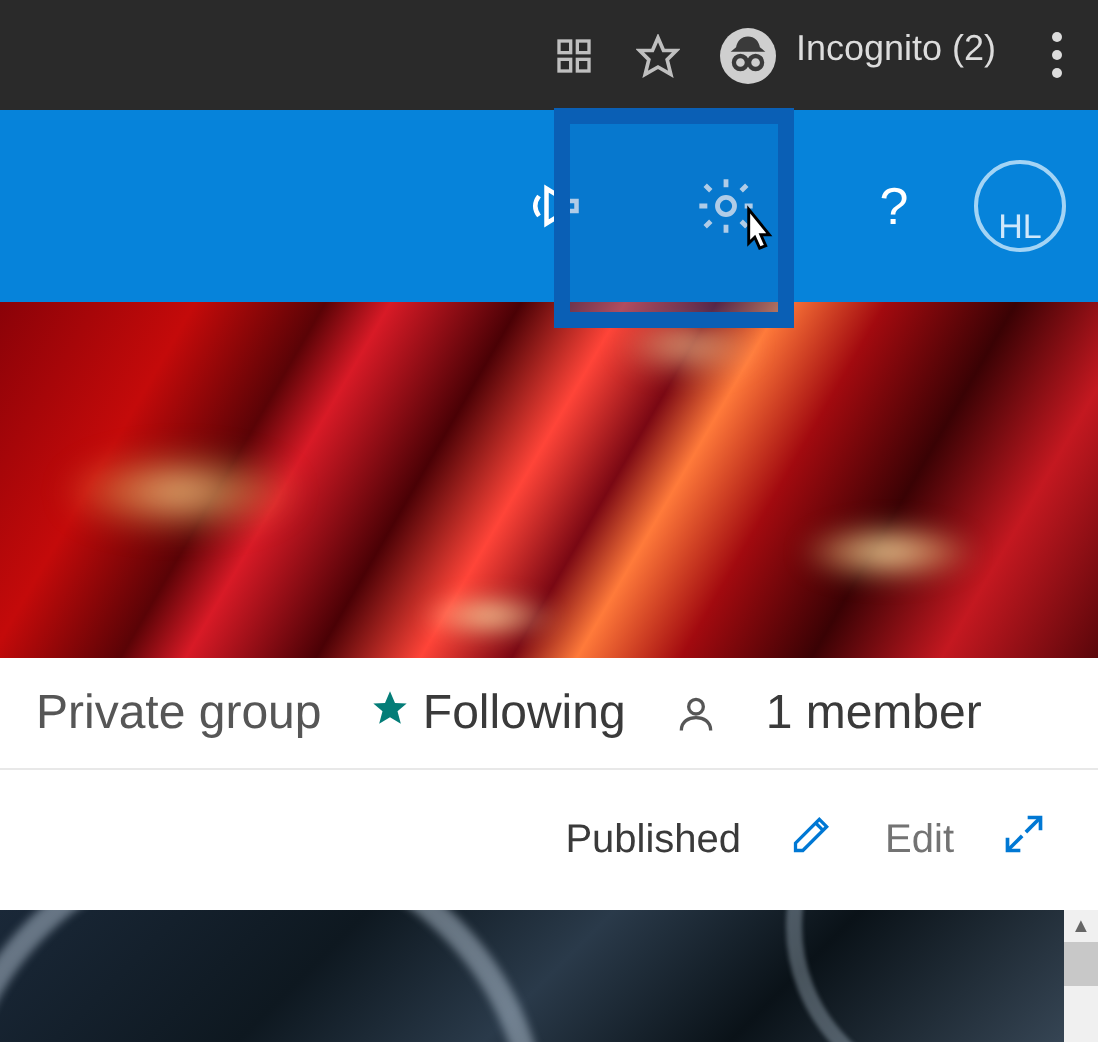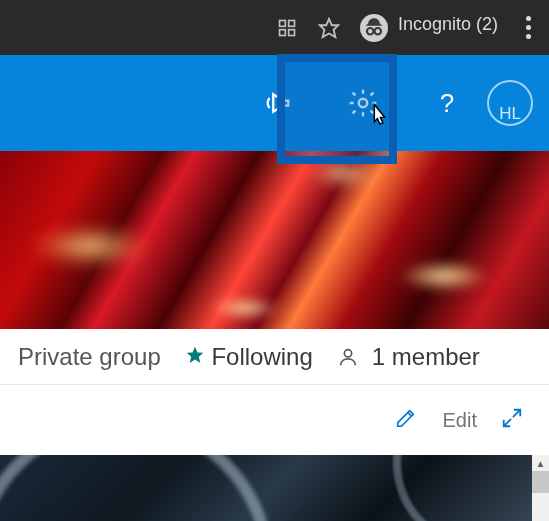--- a/index.html
+++ b/index.html
@@ -182,21 +182,21 @@
     }
     .star-icon {
       color: #047d78;
     }
     .following {
       color: #3a3a3a;
     }
     .member-icon {
       display: flex;
       align-items: center;
-      gap: 13px;
+      gap: 24px;
       color: #3a3a3a;
     }
     .action-bar {
       height: 70px;
       background: #fff;
       display: flex;
       align-items: center;
       justify-content: flex-end;
       padding: 0 26px;
       gap: 24px;
@@ -353,20 +353,21 @@
   <span class="member-icon">
     <svg width="22" height="22" viewBox="0 0 24 24" fill="none" stroke="#565656" stroke-width="1.8">
       <circle cx="12" cy="8" r="4"></circle>
       <path d="M4 21 C4 16 8 14 12 14 C16 14 20 16 20 21"></path>
     </svg>
     <span>1 member</span>
   </span>
 </div>
 
 <div class="action-bar">
+  <span>Published</span>
   <span class="edit-group">
     <span class="pencil-icon">
       <svg width="22" height="22" viewBox="0 0 24 24" fill="none" stroke="#0078d4" stroke-width="1.8">
         <path d="M3 21 L3 17 L16 4 L20 8 L7 21 Z"></path>
         <line x1="14" y1="6" x2="18" y2="10"></line>
       </svg>
     </span>
     <span>Edit</span>
   </span>
   <span class="expand-icon">

